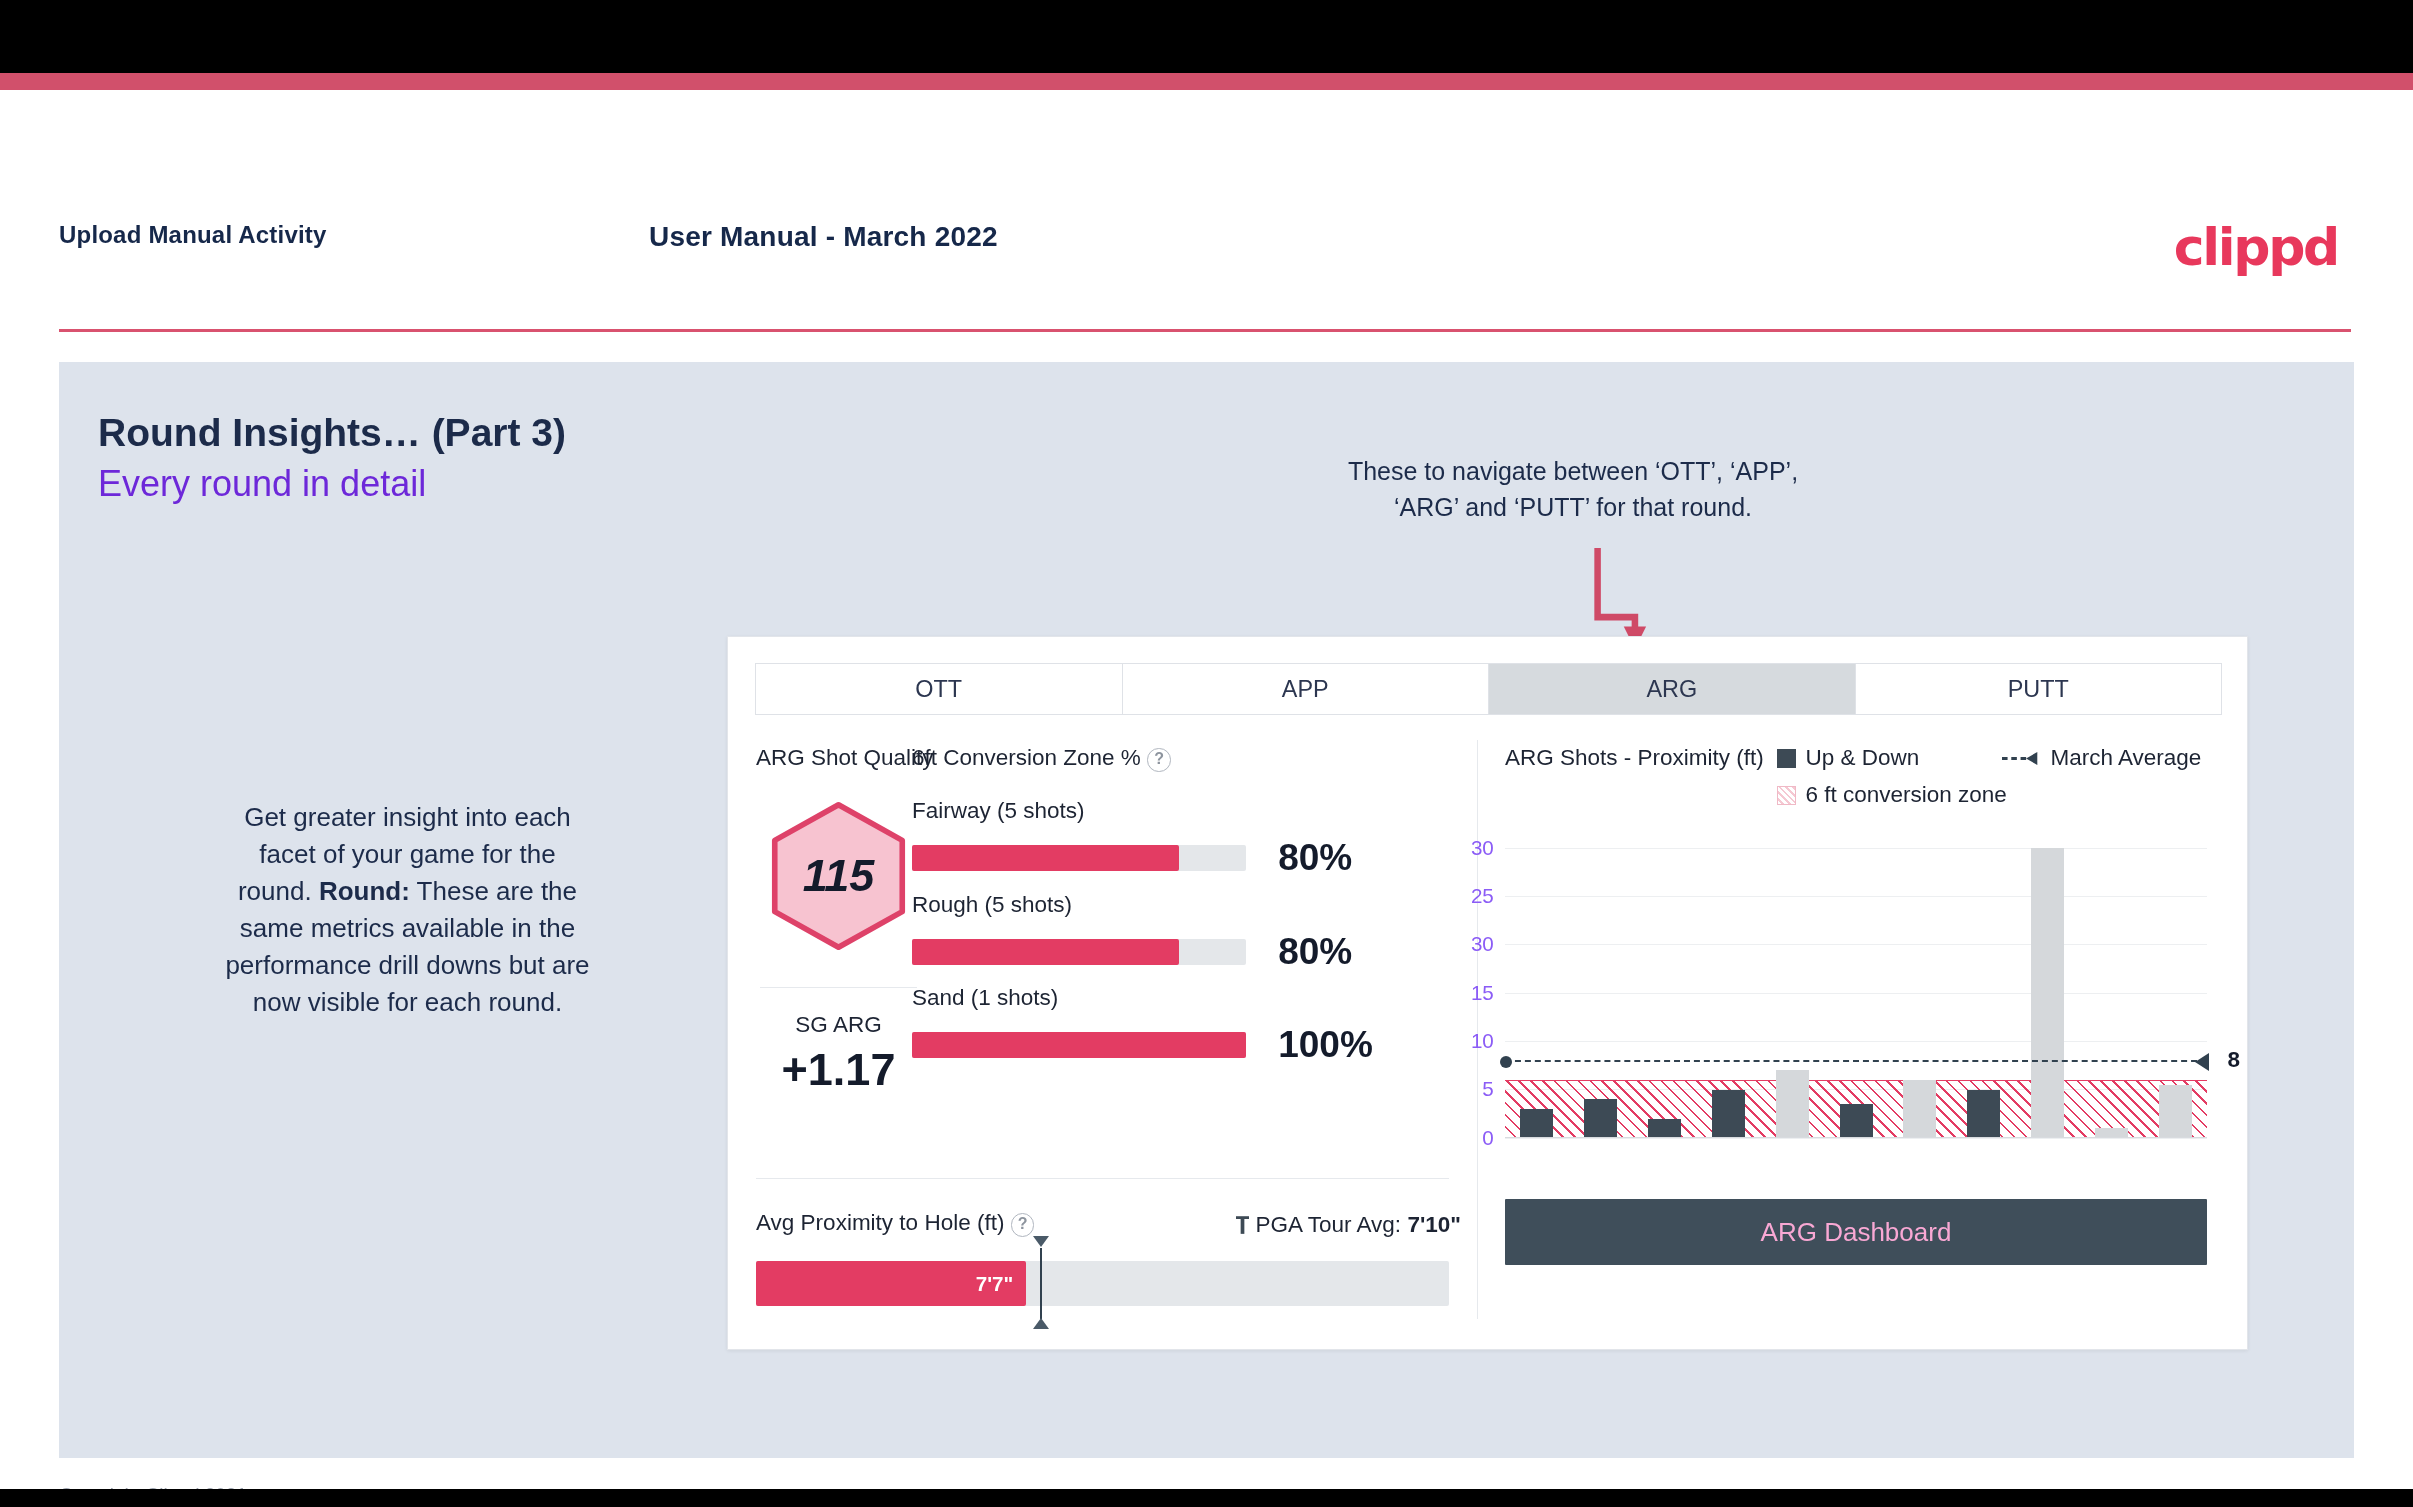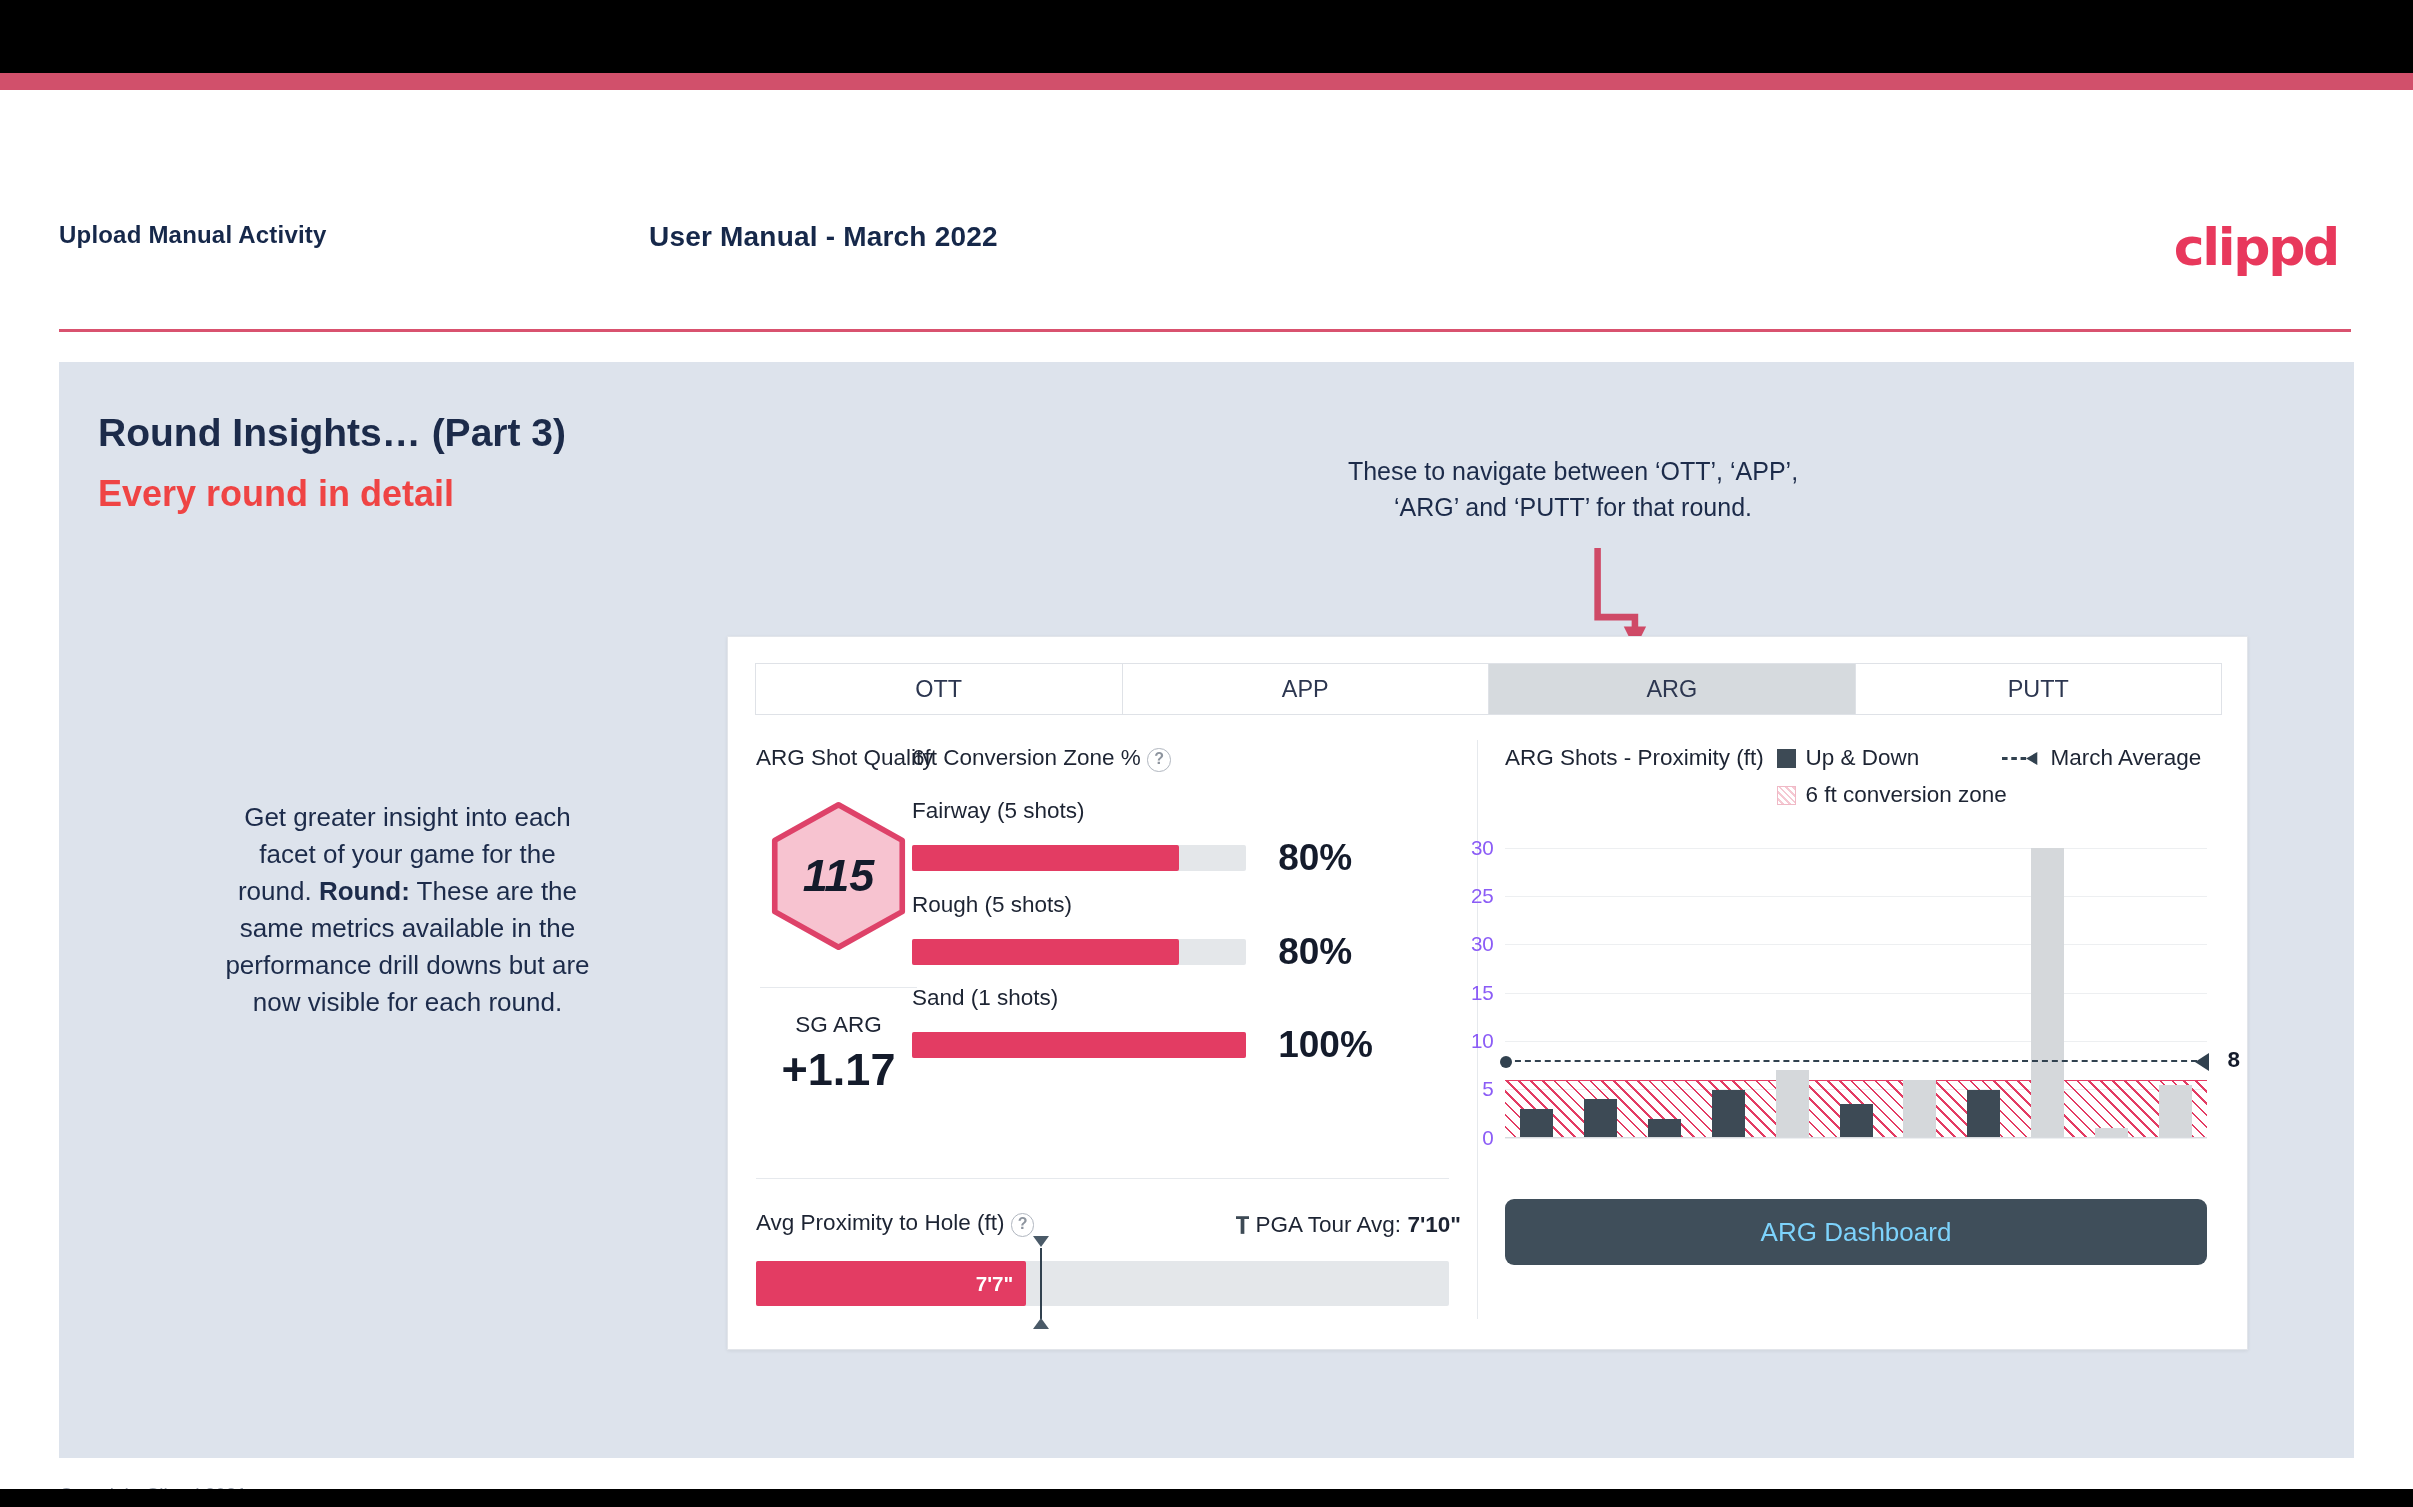--- a/index.html
+++ b/index.html
@@ -37,22 +37,22 @@
   
   .panel {
     position:absolute; left:59px; top:272px; width:2295px; height:1096px;
     background:#dde3ec;
   }
   .title {
     position:absolute; left:98px; top:321px;
     font-size:39px; font-weight:700; color:#1c2b4a;
   }
   .subtitle {
-    position:absolute; left:98px; top:383px;
-    font-size:36px; font-weight:700; color:#ef4444;
+    position:absolute; left:98px; top:373px;
+    font-size:36px; font-weight:400; color:#6d28d9;
   }
   .callout {
     position:absolute; left:1306px; top:363px; width:534px;
     text-align:center; font-size:25px; line-height:1.45; color:#1c2b4a;
   }
   
   .arrow-svg { position:absolute; left:1592px; top:454px; }
   
   .leftpara {
     position:absolute; left:220px; top:709px; width:375px;
@@ -179,22 +179,22 @@
   .avg-line { position:absolute; left:0; width:100%; height:0; border-top:2.8px dashed #31414f; }
   .avg-dot { position:absolute; left:-4.7px; top:-5.6px; width:12px; height:12px; border-radius:50%; background:#31414f; }
   .avg-head {
     position:absolute; right:-1.9px; top:-9.4px; width:0; height:0;
     border-top:9.4px solid transparent; border-bottom:9.4px solid transparent;
     border-right:14px solid #31414f;
   }
   .avg-val { position:absolute; left:100%; margin-left:20.6px; top:-15px; font-size:22.5px; font-weight:700; color:#141b2b; }
   .dash-btn {
     position:absolute; left:777px; top:562px; width:702px; height:66px;
-    background:#3f4e5a; color:#7dd3fc; font-size:26px;
-    display:flex; align-items:center; justify-content:center; border-radius:9px;
+    background:#3f4e5a; color:#f9a8d4; font-size:26px;
+    display:flex; align-items:center; justify-content:center; border-radius:1px;
     cursor:pointer;
   }
 </style>
 </head>
 <body>
 
 <div class="letterbox-top"></div>
 <div class="accent-stripe"></div>
 
 <div class="slide">

